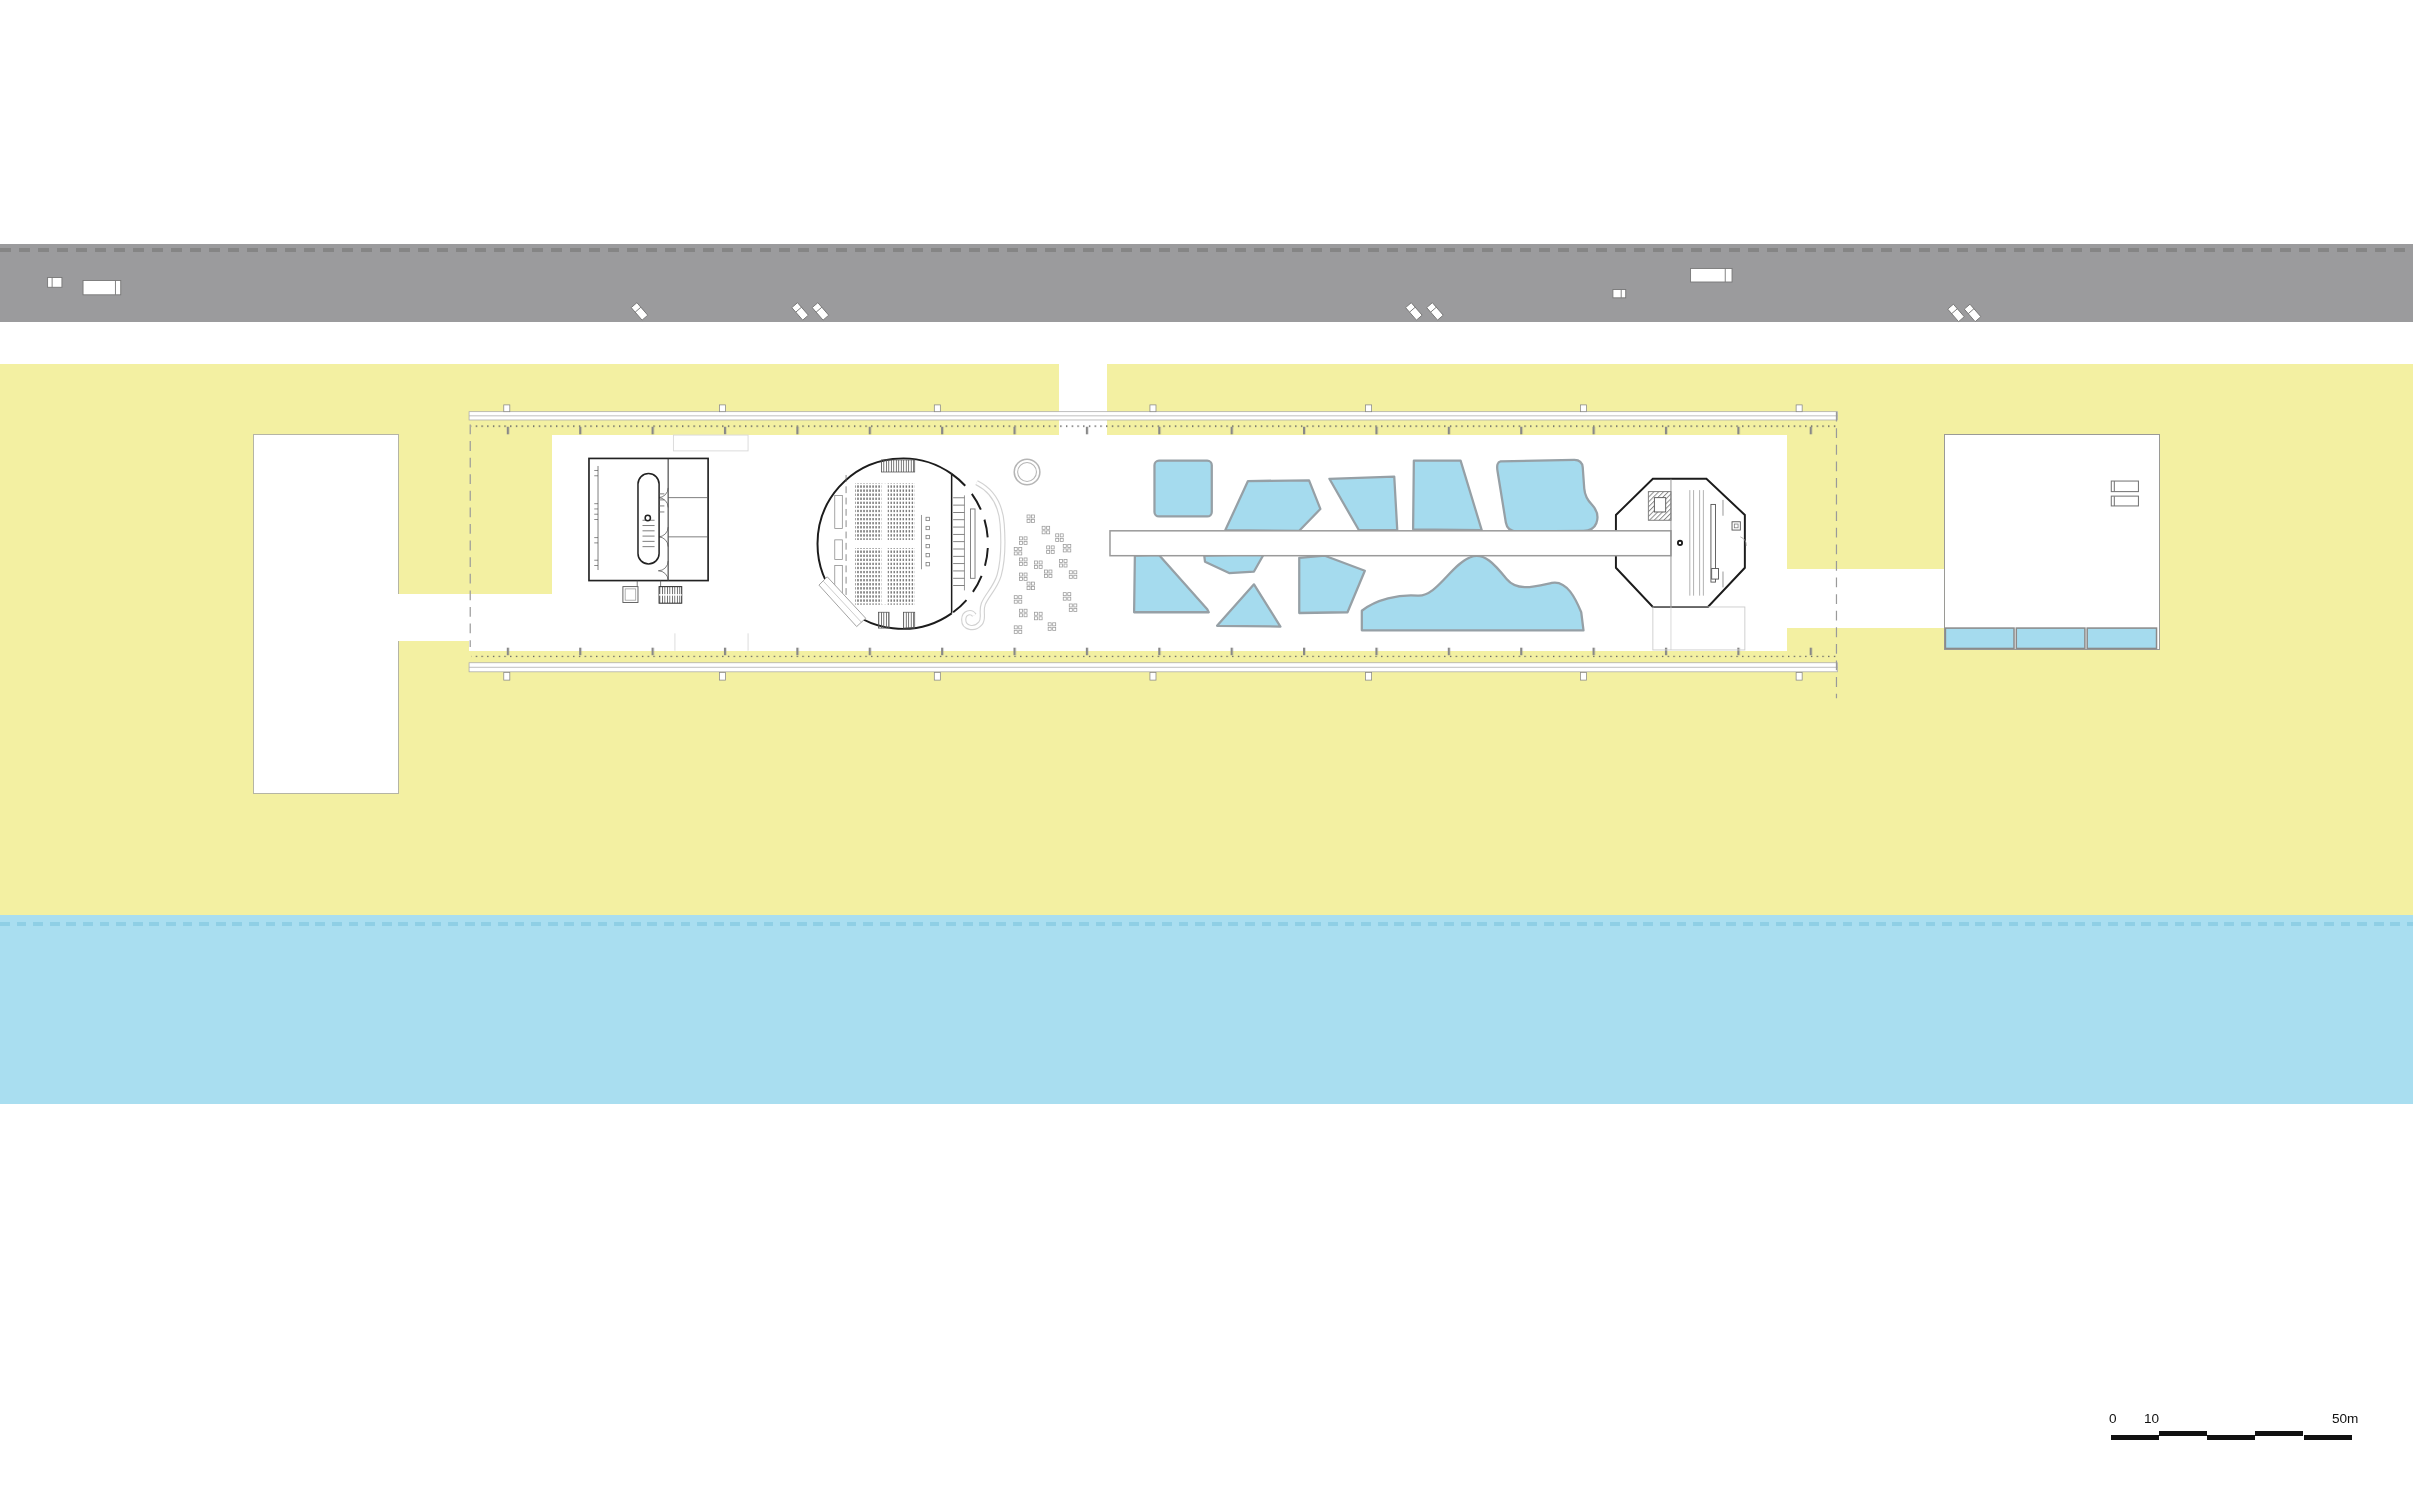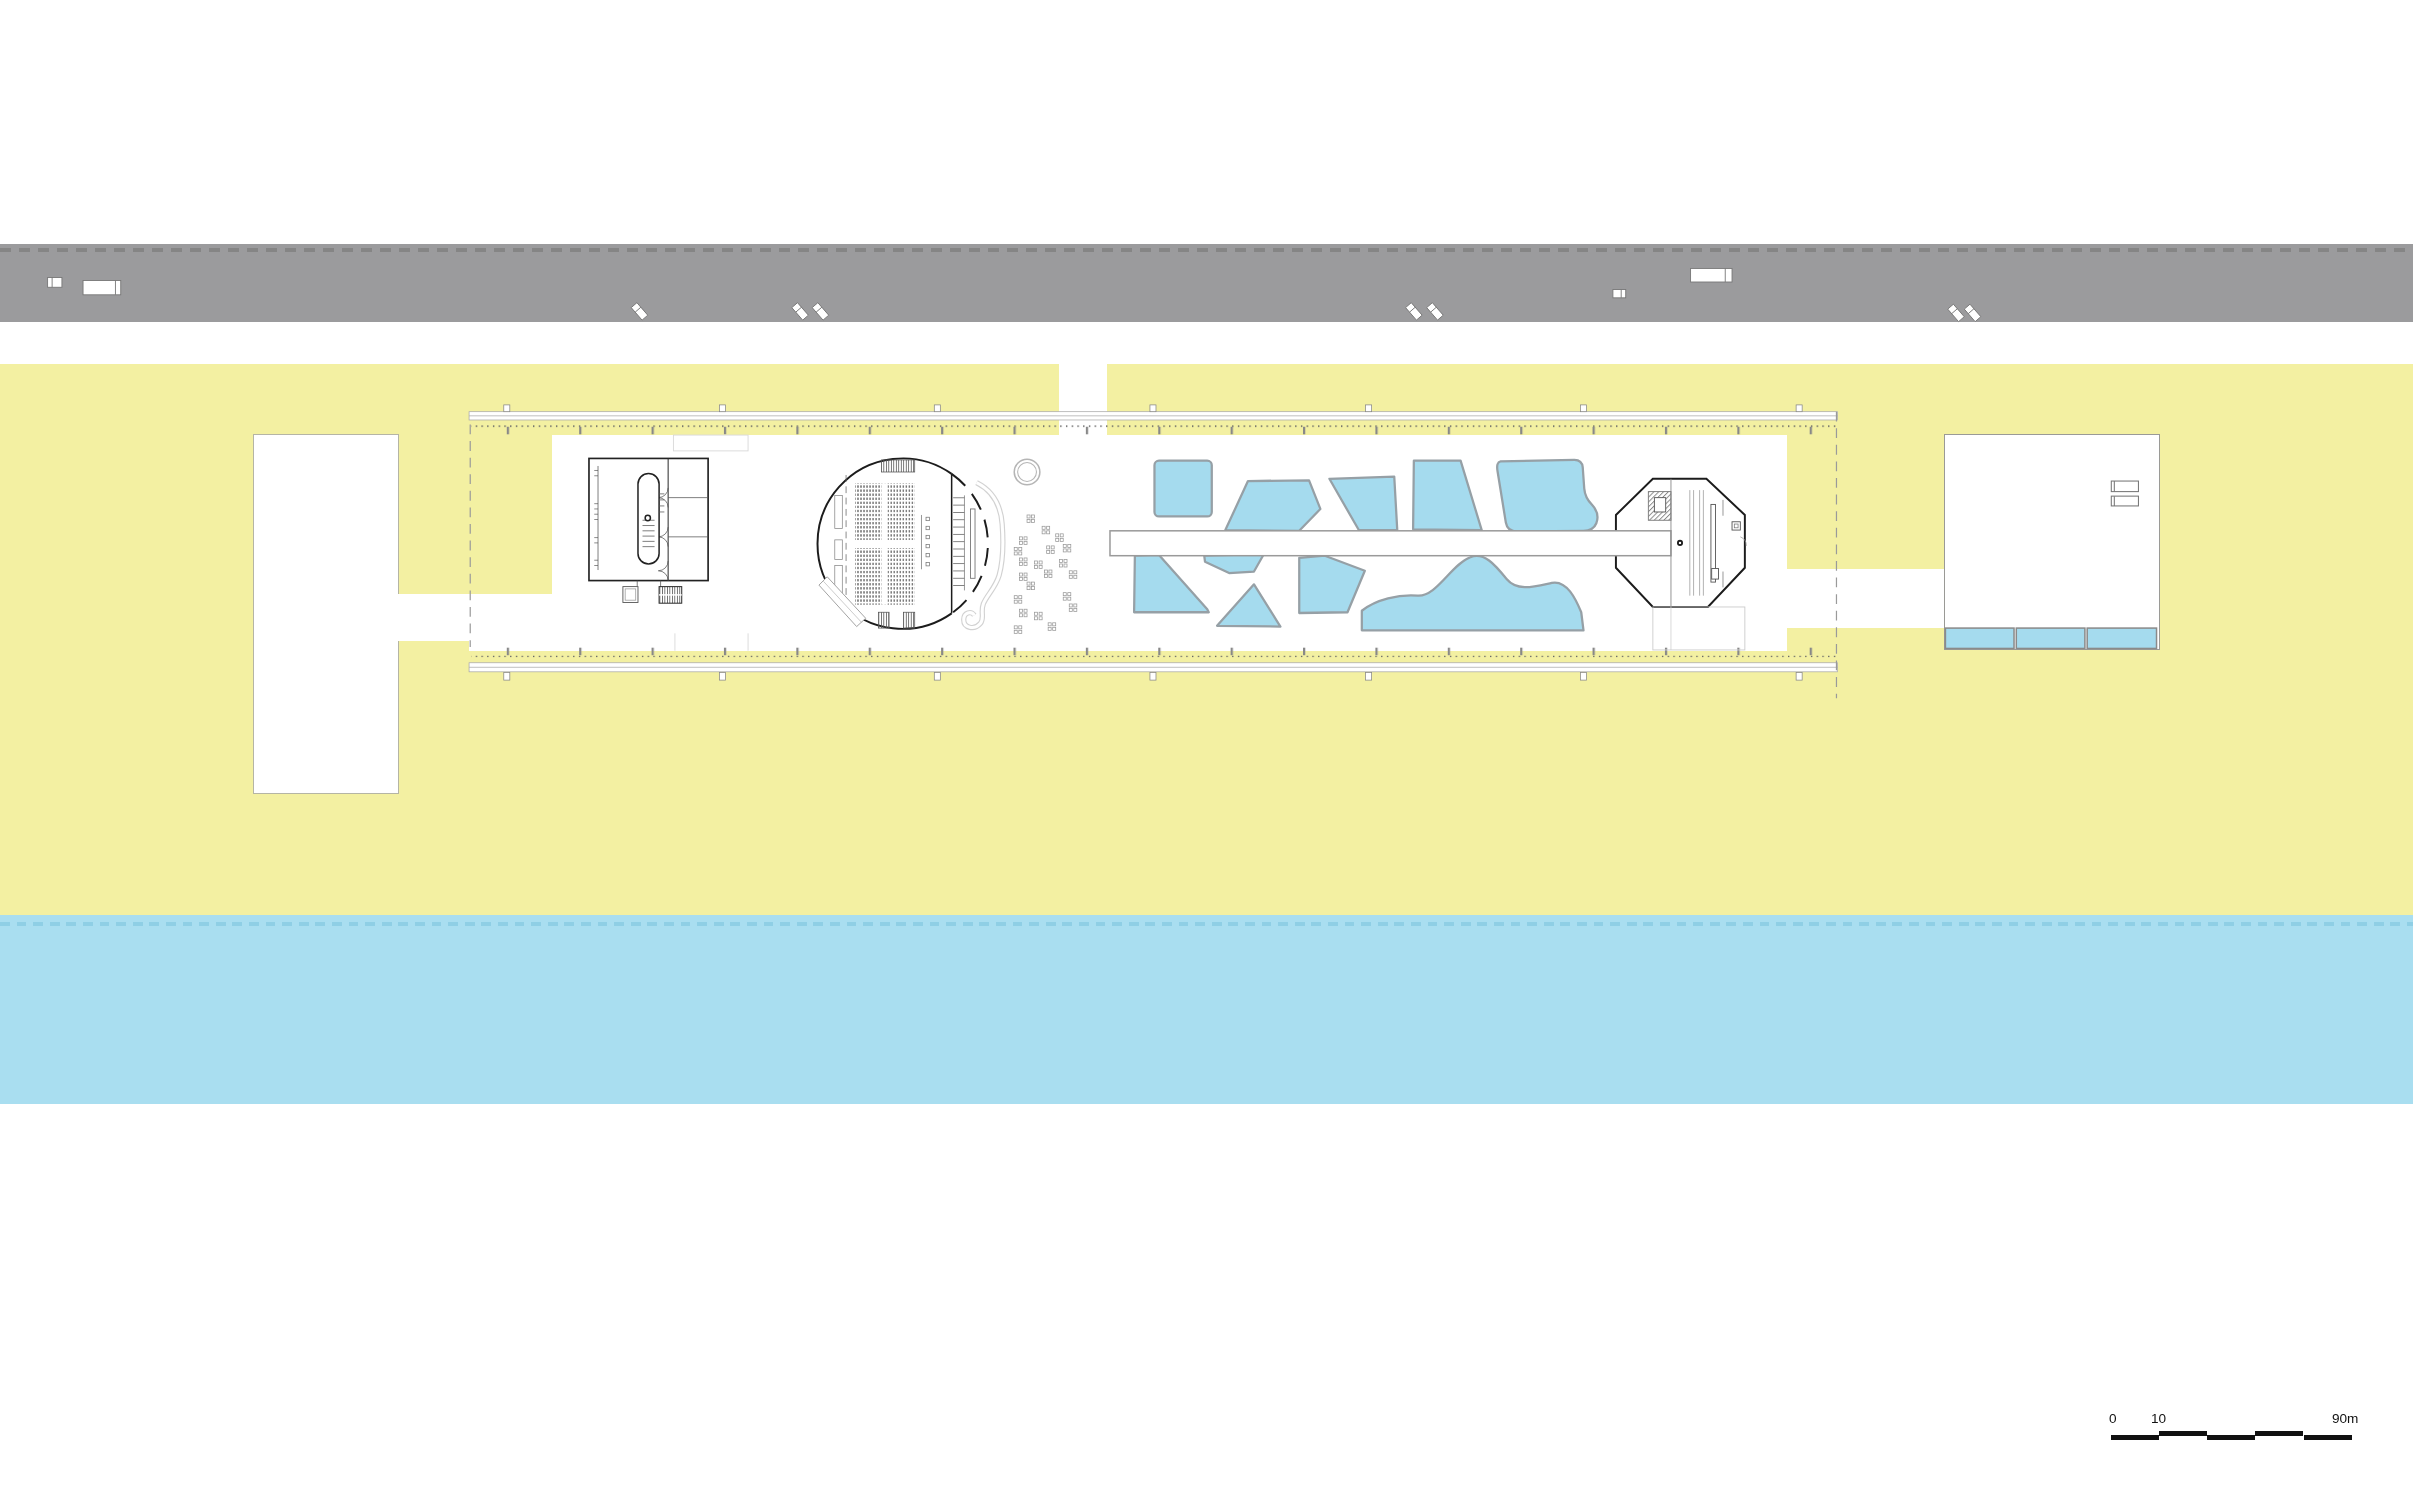--- a/index.html
+++ b/index.html
@@ -26,21 +26,21 @@
   .dy-r2{left:1787px;top:628px;width:51px;height:22.6px;}
   .corridor-left{left:397px;top:594px;width:156px;height:47px;}
   .corridor-right{left:1787px;top:569px;width:158px;height:59px;}
   .entry-gap{left:1059px;top:364px;width:48px;height:71px;}
   .right-annex{left:1944px;top:434px;width:216px;height:216px;border:1.1px solid #9a9a96;box-sizing:border-box;}
   svg.overlay{position:absolute;left:0;top:0;width:2413px;height:1508px;}
   
   .scalebar{left:2109px;top:1412px;width:249px;height:34px;color:#111;}
   .scalebar .lbl{position:absolute;top:0;font-size:13.6px;line-height:13.6px;}
   .lbl-0{left:0;}
-  .lbl-10{left:42px;text-align:right;}
+  .lbl-10{left:35px;text-align:right;}
   .lbl-50{left:223px;}
   .seg{position:absolute;width:48px;height:4.5px;background:#111;}
   .seg.hi{top:19px;} .seg.lo{top:23.4px;}
   .s1{left:1.5px;} .s2{left:50px;} .s3{left:98px;} .s4{left:146px;} .s5{left:195px;}
 </style>
 </head>
 <body>
 
 <div class="canvas">
 
@@ -313,21 +313,21 @@
         <rect x="2580" y="833" width="91" height="27"></rect>
         <rect x="2674" y="833" width="91" height="27"></rect>
         <rect x="2768" y="833" width="92" height="27"></rect>
       </g>
     </g>
   </svg>
 
   <div class="abs scalebar">
     <span class="lbl lbl-0">0</span>
     <span class="lbl lbl-10">10</span>
-    <span class="lbl lbl-50">90m</span>
+    <span class="lbl lbl-50">50m</span>
     <span class="seg lo s1"></span>
     <span class="seg hi s2"></span>
     <span class="seg lo s3"></span>
     <span class="seg hi s4"></span>
     <span class="seg lo s5"></span>
   </div>
 
 </div>
 
 

